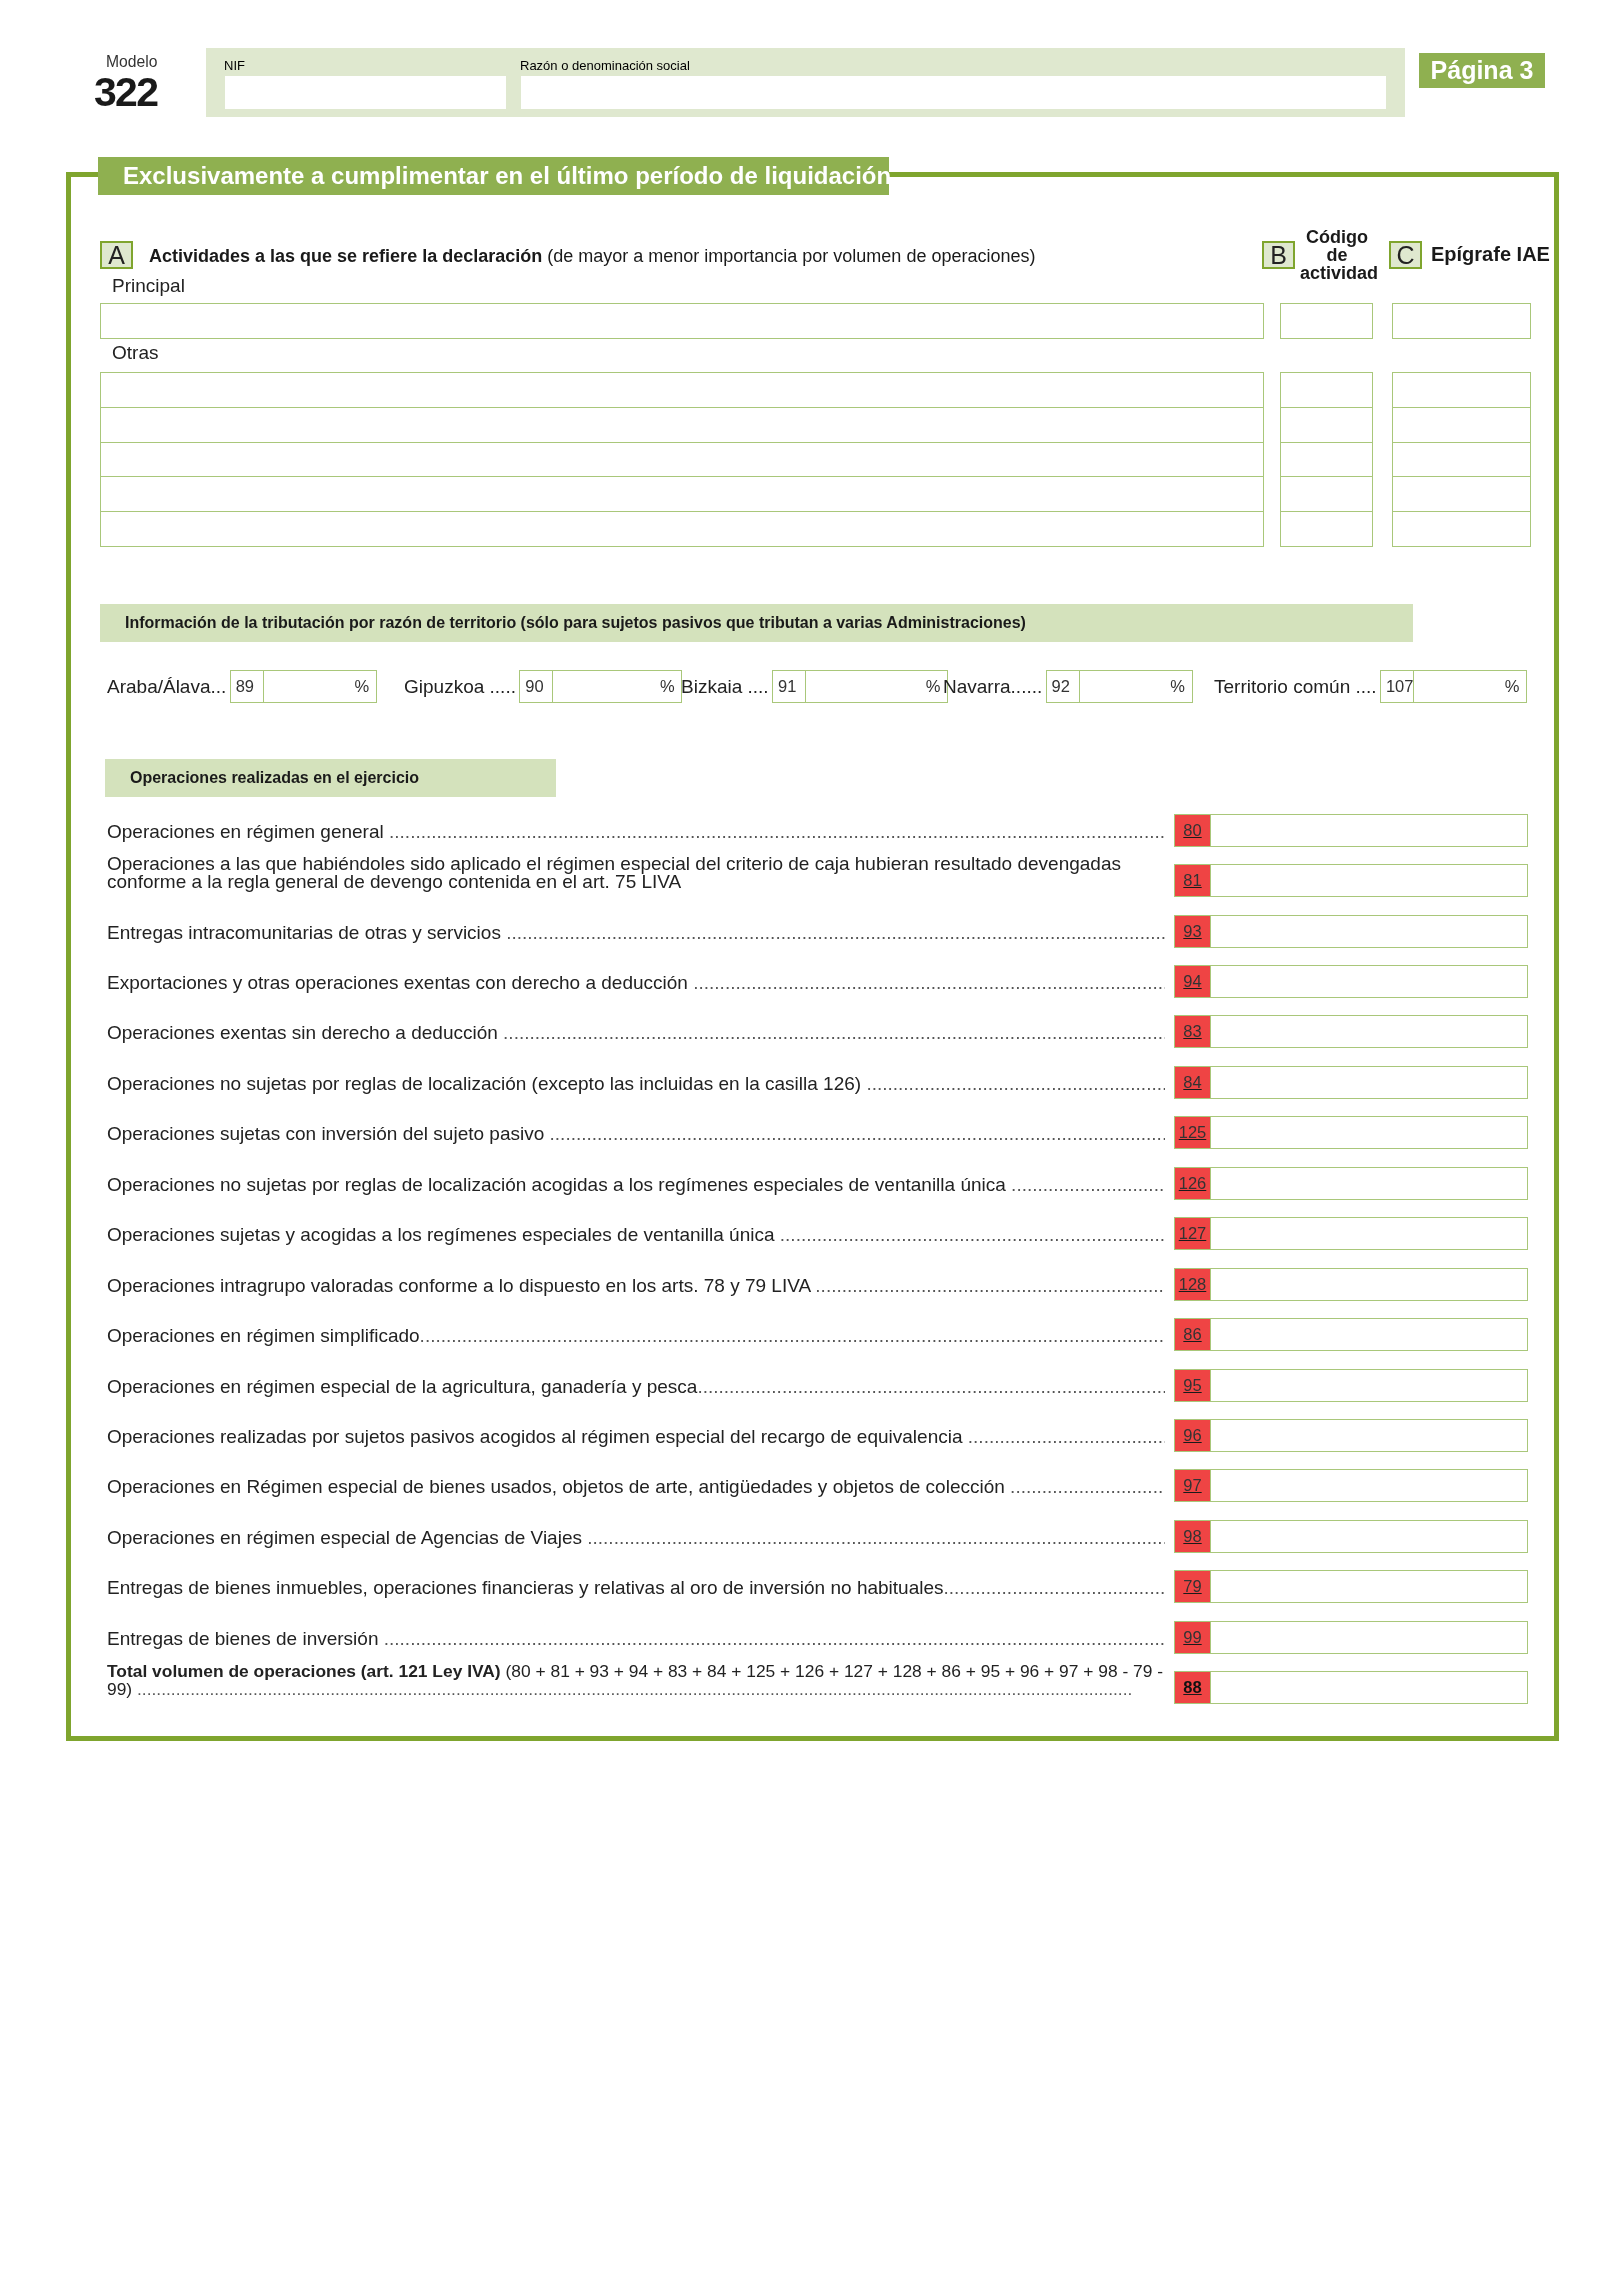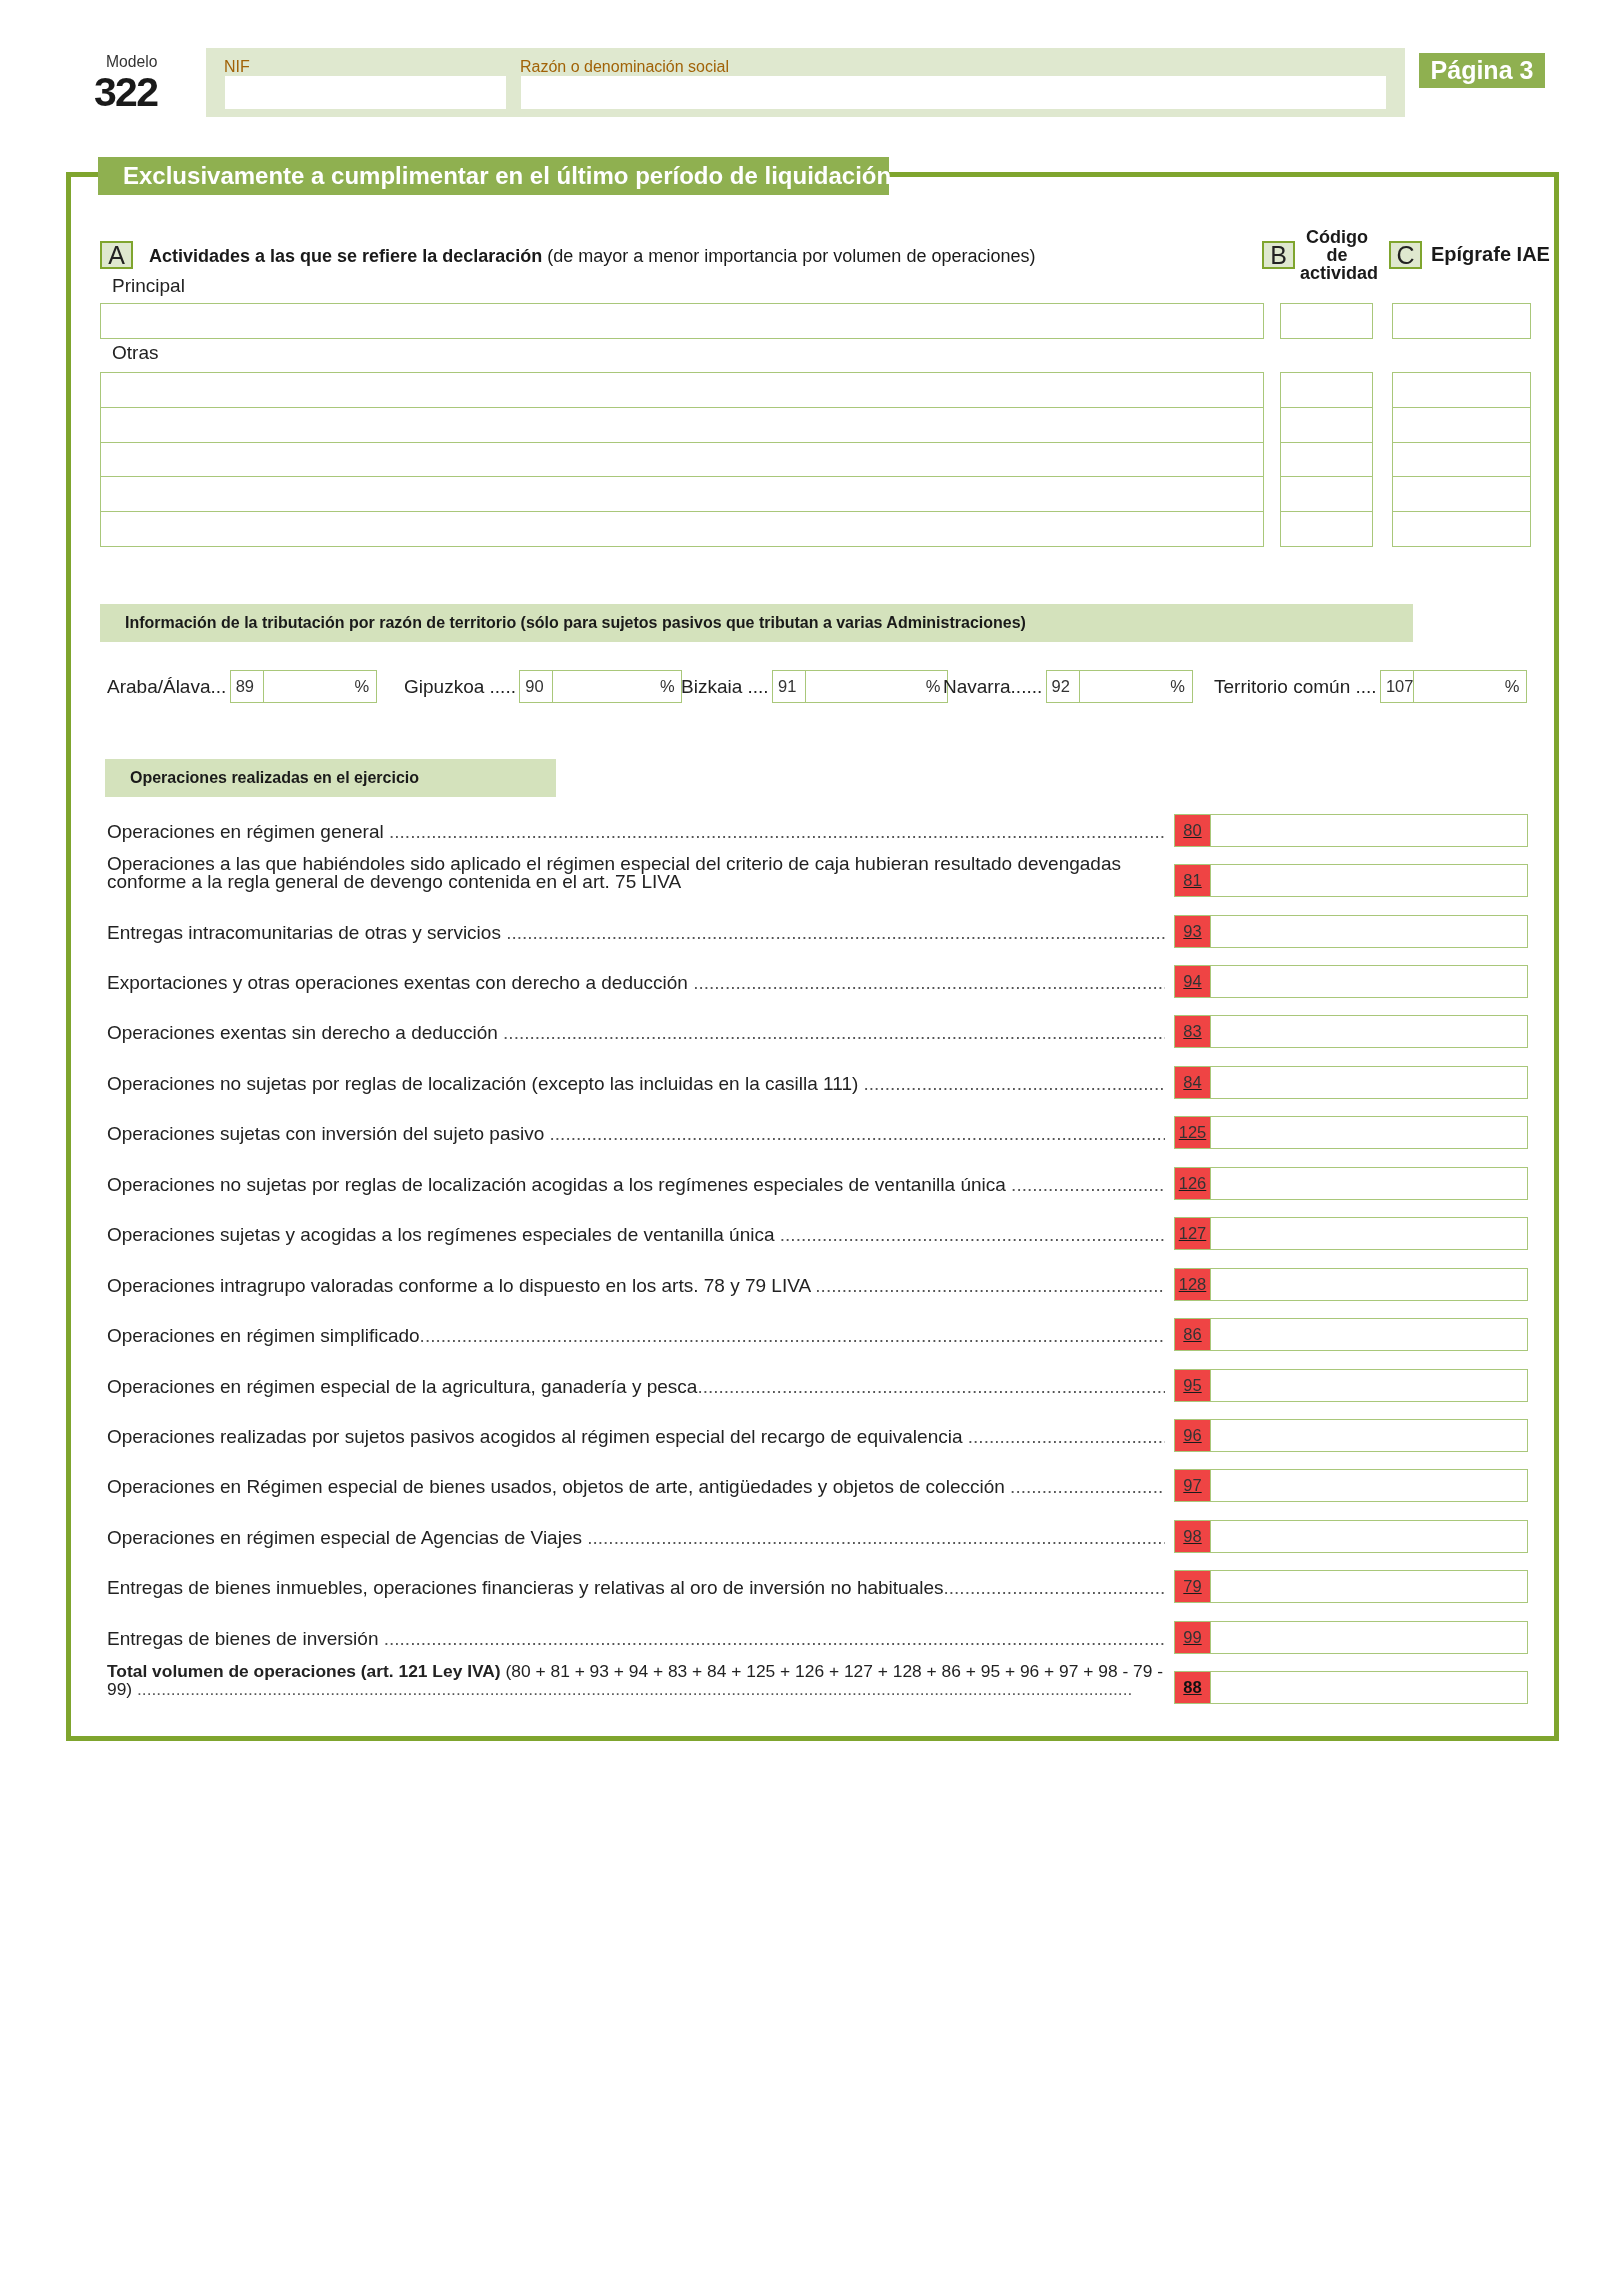--- a/index.html
+++ b/index.html
@@ -9,21 +9,21 @@
   }
   .narrow { transform-origin: left center; display: inline-block; white-space: nowrap; }
 
   
   .modelo-label { position: absolute; left: 106px; top: 53px; font-size: 15.7px; color: #333; }
   .modelo-num { position: absolute; left: 94px; top: 69px; font-size: 41px; font-weight: bold; letter-spacing: -1.7px; color: #1a1a1a; }
   .id-band {
     position: absolute; left: 206px; top: 48px; width: 1199px; height: 69px;
     background: #dfe8cf;
   }
-  .id-label { position: absolute; top: 10px; font-size: 16px; color: #a16207; }
+  .id-label { position: absolute; top: 10px; font-size: 13px; color: #000000; }
   .id-input { position: absolute; top: 28px; height: 33px; background: #fff; border: none; outline: none; padding: 0 5px; font-size: 16.5px; box-sizing: border-box; }
   .page-badge {
     position: absolute; left: 1419px; top: 53px; width: 126px; height: 35px;
     background: #8fb050; color: #fff; font-weight: bold; font-size: 25px;
     display: flex; align-items: center; justify-content: center;
   }
 
   
   .frame {
     position: absolute; left: 66px; top: 172px; width: 1493px; height: 1569px;
@@ -228,21 +228,21 @@
 
 <div class="op-row" style="top:1015px">
   <div class="op-label"><span>Operaciones exentas sin derecho a deducción</span> <span class="dots">..............................................................................................................................................................................................................................</span></div>
   <div class="op-box">
       <span class="op-code">83</span>
       <input class="op-input" value="" style="">
     </div>
 </div>
 
 <div class="op-row" style="top:1066px">
-  <div class="op-label"><span>Operaciones no sujetas por reglas de localización (excepto las incluidas en la casilla 111)</span> <span class="dots">..............................................................................................................................................................................................................................</span></div>
+  <div class="op-label"><span>Operaciones no sujetas por reglas de localización (excepto las incluidas en la casilla 126)</span> <span class="dots">..............................................................................................................................................................................................................................</span></div>
   <div class="op-box">
       <span class="op-code">84</span>
       <input class="op-input" value="" style="">
     </div>
 </div>
 
 <div class="op-row" style="top:1116px">
   <div class="op-label"><span>Operaciones sujetas con inversión del sujeto pasivo</span> <span class="dots">..............................................................................................................................................................................................................................</span></div>
   <div class="op-box">
       <span class="op-code">125</span>

